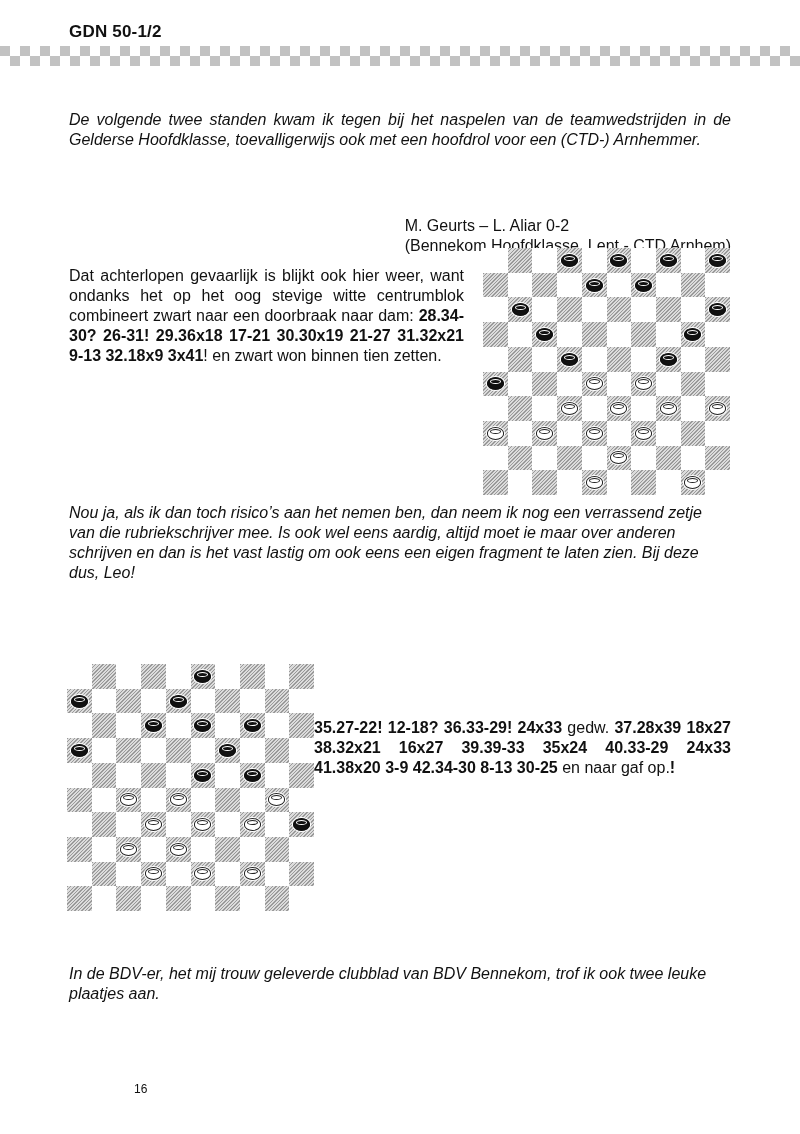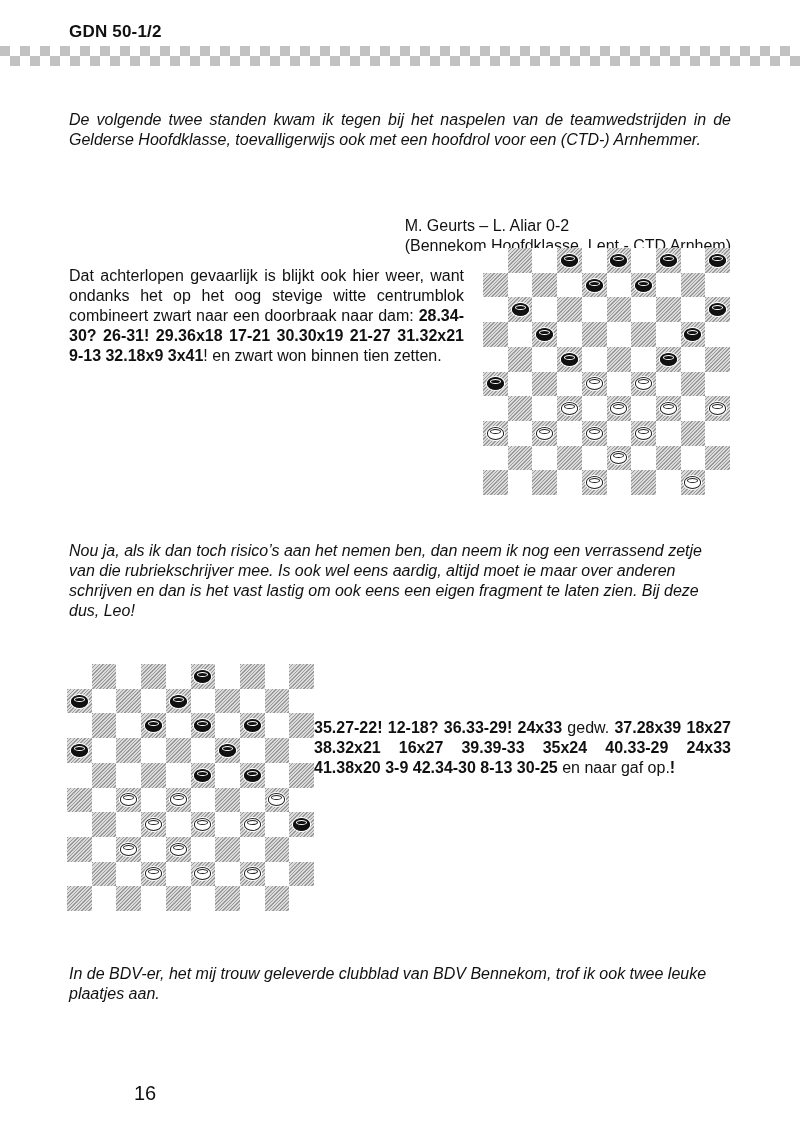--- a/index.html
+++ b/index.html
@@ -18,25 +18,25 @@
       repeating-linear-gradient(90deg, #c2c2c2 0 10px, #ffffff 10px 20px) 0 0 / 800px 10px no-repeat,
       repeating-linear-gradient(90deg, #ffffff 0 10px, #c2c2c2 10px 20px) 0 10px / 800px 10px no-repeat;
   }
   .para {
     position: absolute; font-size: 16px; line-height: 20px; margin: 0;
   }
   .italic { font-style: italic; }
   .intro { left: 69px; top: 110px; width: 662px; text-align: justify; text-align-last: left; }
   .game1-header { position: absolute; right: 69px; top: 216px; font-size: 16px; line-height: 20px; }
   .game1-text { left: 69px; top: 266px; width: 395px; text-align: justify; }
-  .closing1 { left: 69px; top: 503px; width: 662px; margin-top: 38px; }
+  .closing1 { left: 69px; top: 503px; width: 662px; }
   .game2-header { position: absolute; left: 69px; top: 623px; font-size: 16px; line-height: 20px; margin-top: 40px; }
   .game2-text { left: 314px; top: 718px; width: 417px; text-align: justify; }
   .closing2 { left: 69px; top: 957px; width: 662px; margin-top: 7px; }
-  .page-number { position: absolute; left: 134px; top: 1082px; font-size: 20px; }
+  .page-number { position: absolute; left: 134px; top: 1082px; font-size: 12px; }
   .b { font-weight: bold; }
   .line { display: block; }
 
   .board {
     position: absolute; width: 247px; height: 247px;
     display: grid; grid-template-columns: repeat(10, 1fr); grid-template-rows: repeat(10, 1fr);
   }
   .board-1 { left: 483px; top: 248px; }
   .board-2 { left: 67px; top: 664px; }
   .sq { position: relative; }

